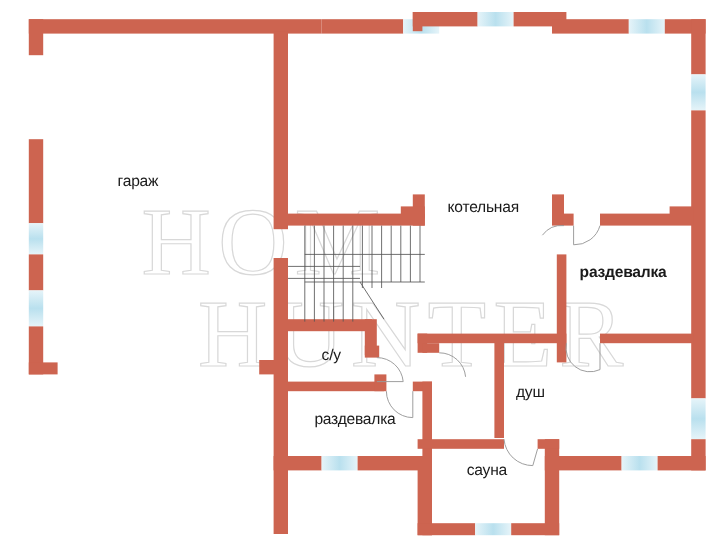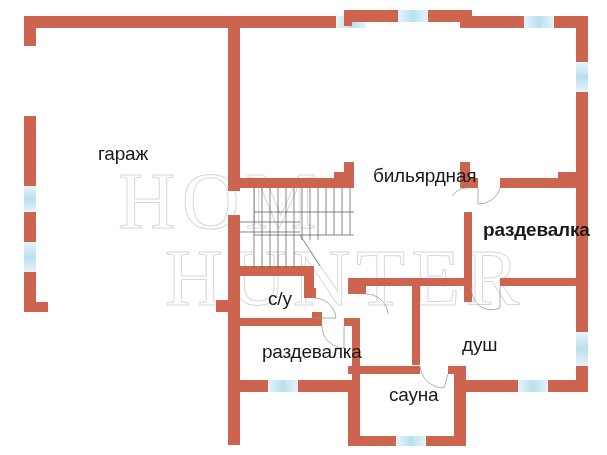--- a/index.html
+++ b/index.html
@@ -4,21 +4,21 @@
   <style>
     html, body { margin: 0; padding: 0; background: #ffffff; }
     body { width: 607px; height: 455px; overflow: hidden; position: relative; font-family: "Liberation Sans", "DejaVu Sans", sans-serif; }
     #plan { position: absolute; left: 0; top: 0; width: 607px; height: 455px; }
     .wall { fill: #cd6450; }
     .win { fill: url(#winGradH); }
     .winv { fill: url(#winGradV); }
     .door { fill: none; stroke: #9a9a9a; stroke-width: 0.8; }
     .stair { stroke: #555; stroke-width: 0.7; fill: none; }
     .wm { fill: none; stroke: #d8d8d8; stroke-width: 1; }
-    .label { position: absolute; font-size: 19px; color: #1a1a1a; white-space: nowrap; letter-spacing: -0.2px; }
+    .label { position: absolute; font-size: 13px; color: #1a1a1a; white-space: nowrap; letter-spacing: -0.2px; }
   </style>
 </head>
 <body>
 
 <svg id="plan" viewBox="0 0 607 455" xmlns="http://www.w3.org/2000/svg">
   <defs>
     <linearGradient id="winGradH" x1="0" y1="0" x2="1" y2="0">
       <stop offset="0" stop-color="#e6f4f9"></stop>
       <stop offset="0.5" stop-color="#b9e0ee"></stop>
       <stop offset="1" stop-color="#e6f4f9"></stop>
@@ -144,18 +144,18 @@
     <path class="door" d="M322 326 A22 22 0 0 0 344 348 L344 326"></path>
     <path class="door" d="M366 294 A22 22 0 0 1 388 314"></path>
     <path class="door" d="M478 188 L478 204 A22 22 0 0 0 500 188"></path>
     <path class="door" d="M452 196 A20 20 0 0 1 470 188"></path>
     <path class="door" d="M472 286 A20 20 0 0 0 500 308 L500 286"></path>
     <path class="door" d="M420 366 A24 24 0 0 0 444 388 L448 374"></path>
   </g>
 </svg>
 
 <div class="label" style="left:98px; top:143px;">гараж</div>
-<div class="label" style="left:373px; top:165px;">бильярдная</div>
+<div class="label" style="left:373px; top:165px;">котельная</div>
 <div class="label" style="left:483px; top:219px;font-weight:bold;">раздевалка</div>
 <div class="label" style="left:268px; top:288px;">с/у</div>
-<div class="label" style="left:430px; top:334px;margin-left:32px;">душ</div>
+<div class="label" style="left:430px; top:319px;">душ</div>
 <div class="label" style="left:262px; top:341px;">раздевалка</div>
 <div class="label" style="left:389px; top:384px;">сауна</div>
 
 </body></html>

